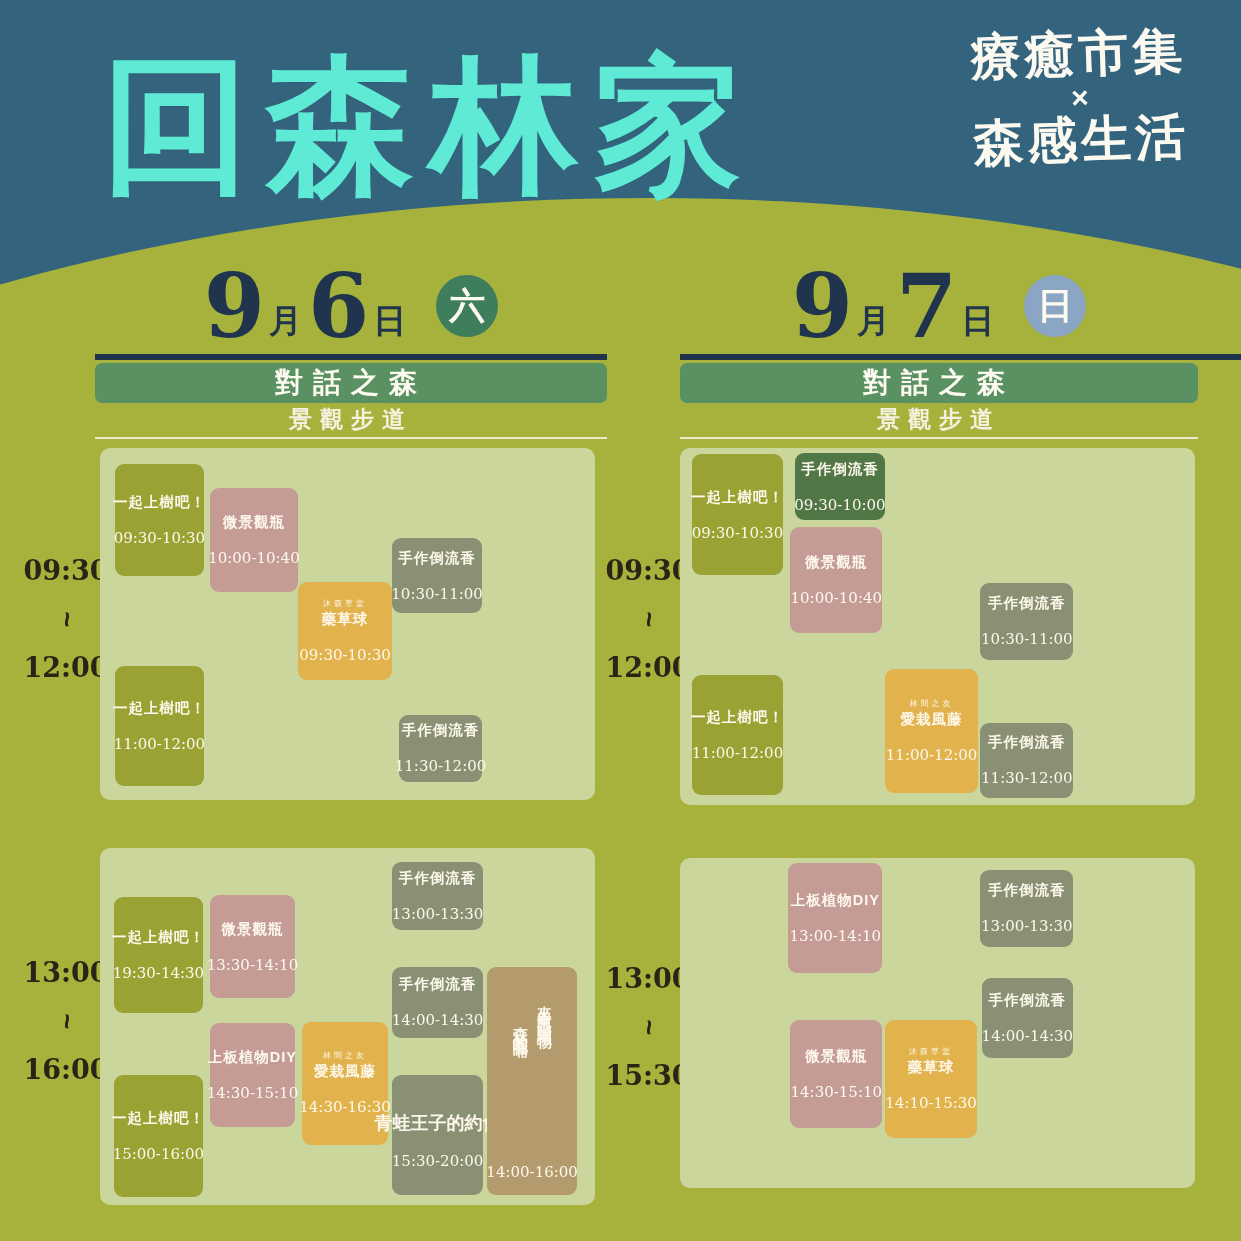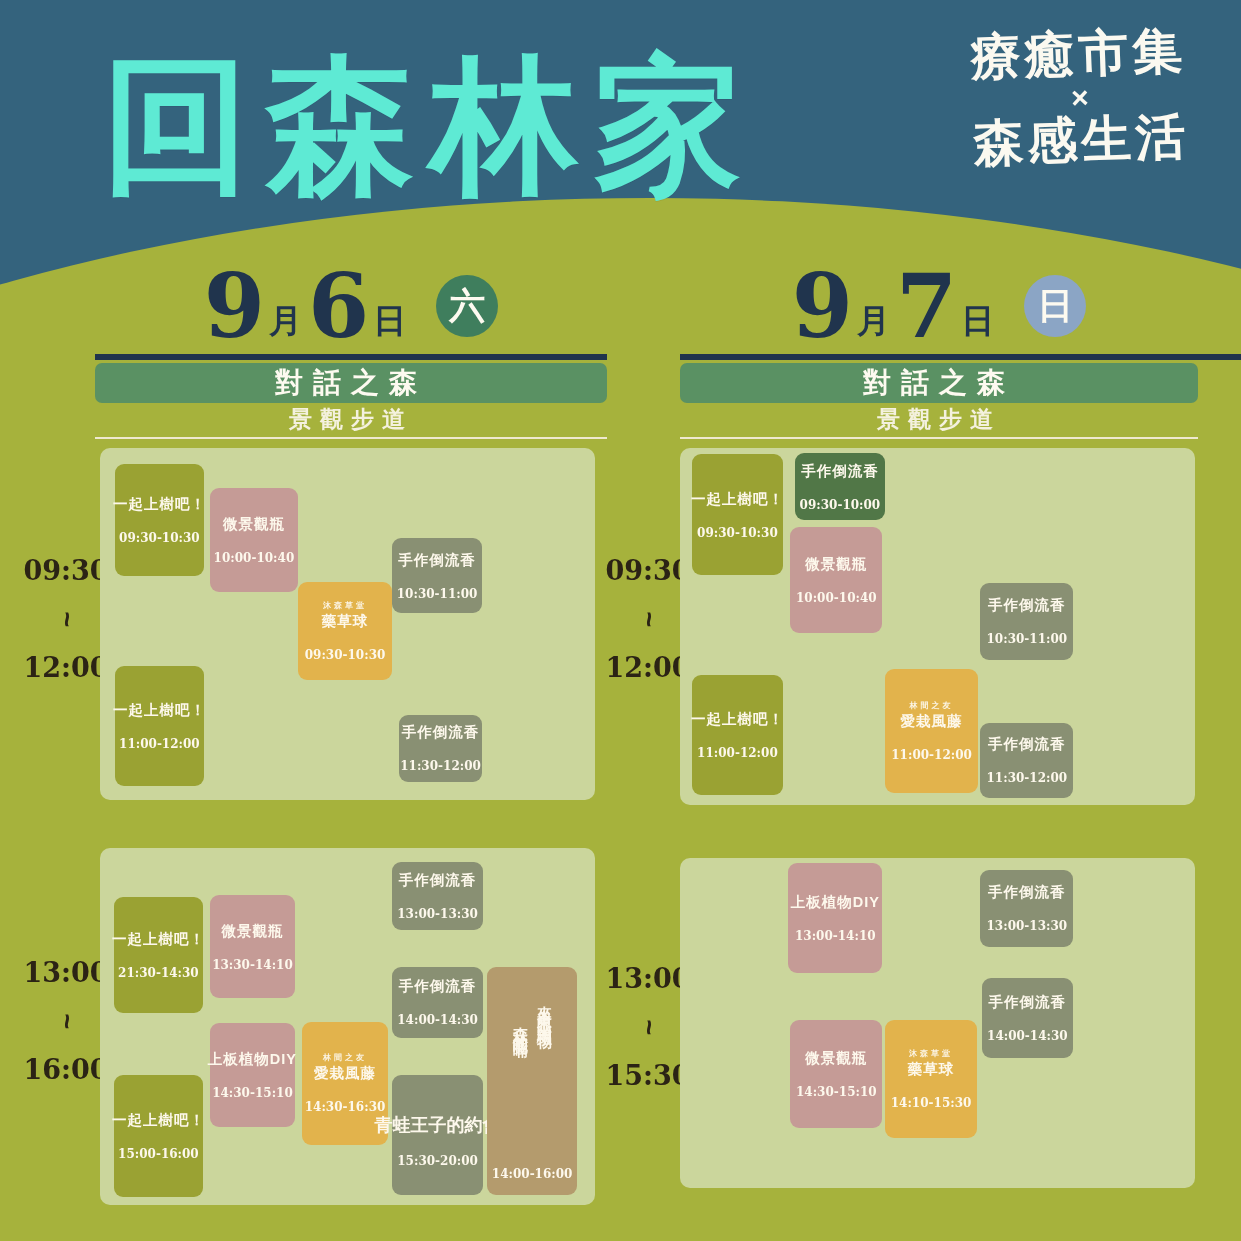--- a/index.html
+++ b/index.html
@@ -58,23 +58,23 @@
   .rail{position:absolute;width:104px;text-align:center;color:#2b2315;}
   .rail .t{font-family:"DejaVu Serif",serif;font-weight:700;font-size:27px;line-height:1.1;}
   .rail .sep{font-size:27px;font-weight:700;transform:rotate(90deg);margin:20px 0;line-height:1;}
   .rail-00{left:14px;top:556px;}
   .rail-01{left:14px;top:958px;}
   .rail-10{left:596px;top:556px;}
   .rail-11{left:596px;top:964px;}
   
   .card{position:absolute;border-radius:9px;display:flex;flex-direction:column;
         align-items:center;justify-content:center;color:#fdf8ec;text-align:center;padding:4px;box-sizing:border-box;}
-  .card .tag{font-size:8px;letter-spacing:3px;font-weight:700;opacity:.95;margin-bottom:1px;white-space:nowrap;}
+  .card .tag{font-size:8px;letter-spacing:3px;font-weight:400;opacity:.95;margin-bottom:1px;white-space:nowrap;}
   .card .title{font-size:14.5px;font-weight:700;white-space:nowrap;letter-spacing:1px;}
-  .card .time{font-family:"DejaVu Serif",serif;font-size:12px;font-weight:700;margin-top:17px;white-space:nowrap;}
+  .card .time{font-family:"DejaVu Serif",serif;font-size:15px;font-weight:400;margin-top:17px;white-space:nowrap;}
   .card.small .title{font-size:18px;letter-spacing:0;margin-top:11px;}
   .card.vert{justify-content:space-between;padding:18px 4px 14px;}
   .vlines{writing-mode:vertical-rl;text-orientation:upright;font-weight:700;font-size:15px;letter-spacing:4px;}
   .vlines span{display:block;margin:0 5px;}
   .vlines span:nth-child(2){margin-top:30px;}
 </style>
 </head>
 <body>
 
 <div class="poster">
@@ -164,21 +164,21 @@
         <div class="time">11:30-12:00</div>
       </div>
     </div>
   <div class="panel panel-01">
       <div class="card" style="left: 59%; top: 3.9%; width: 18.4%; height: 19%; background: rgb(137, 144, 115);">
         <div class="title">手作倒流香</div>
         <div class="time">13:00-13:30</div>
       </div>
       <div class="card" style="left: 2.8%; top: 13.7%; width: 18%; height: 32.5%; background: rgb(154, 162, 51);">
         <div class="title">一起上樹吧！</div>
-        <div class="time">21:30-14:30</div>
+        <div class="time">19:30-14:30</div>
       </div>
       <div class="card" style="left: 22.2%; top: 13.2%; width: 17.2%; height: 28.9%; background: rgb(197, 155, 150);">
         <div class="title">微景觀瓶</div>
         <div class="time">13:30-14:10</div>
       </div>
       <div class="card" style="left: 59%; top: 33.3%; width: 18.4%; height: 19.9%; background: rgb(137, 144, 115);">
         <div class="title">手作倒流香</div>
         <div class="time">14:00-14:30</div>
       </div>
       <div class="card" style="left: 22.2%; top: 49%; width: 17.2%; height: 29.1%; background: rgb(197, 155, 150);">

